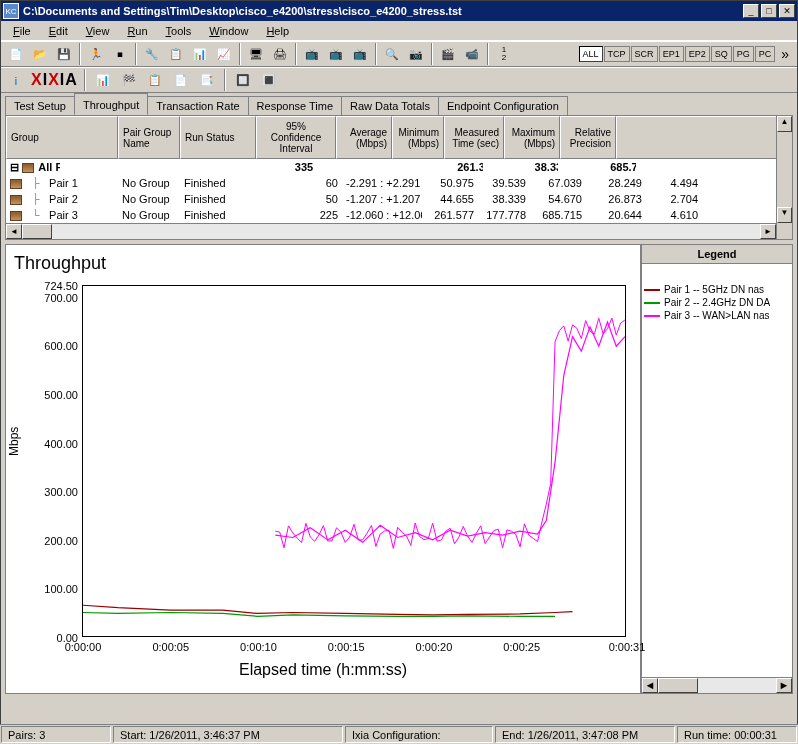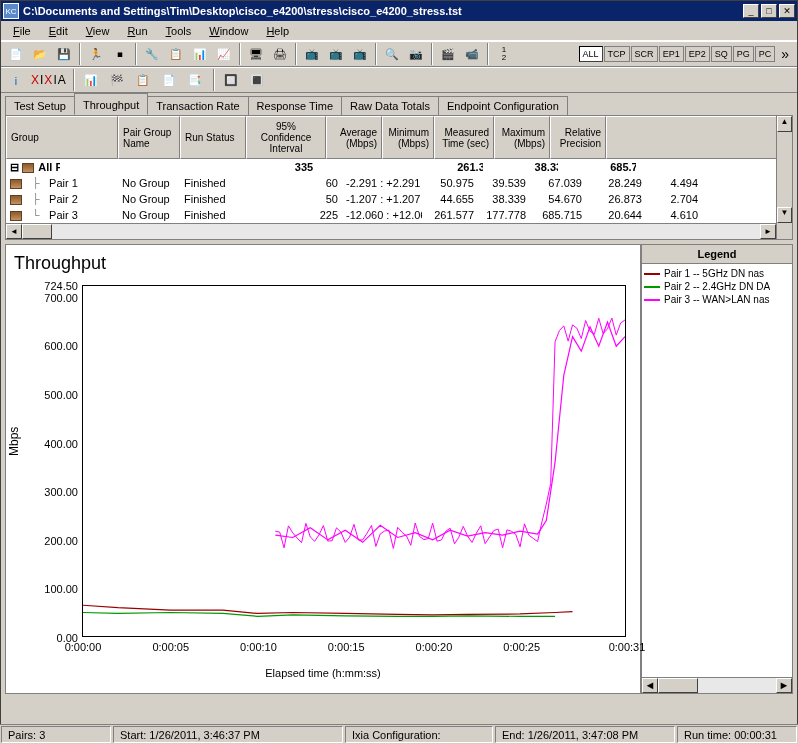--- a/index.html
+++ b/index.html
@@ -29,21 +29,21 @@
   .menubar span { padding:2px 8px; cursor:default;}
   .menubar span:first-letter{ text-decoration:underline;}
   .toolbar1, .toolbar2 { height:26px; background:#d4d0c8; display:flex; align-items:center; padding:0 4px; gap:2px; border-top:1px solid #fff; border-bottom:1px solid #808080;}
   .tbtn { width:22px; height:22px; border:1px solid #d4d0c8; display:flex; align-items:center; justify-content:center; font-size:11px; cursor:default;}
   .sep { width:2px; height:22px; border-left:1px solid #808080; border-right:1px solid #fff; margin:0 2px;}
   .filter-btns { display:flex; gap:1px; font-size:9px; margin-left:auto;}
   .filter-btns div{ padding:2px 3px; border:1px solid #808080; background:#d4d0c8; cursor:default;}
   .filter-btns div.sel{ background:#fff; border:1px inset #404040;}
   .chevron { padding:0 4px; font-size:14px; cursor:default;}
   .brandbar { height:26px; background:#d4d0c8; display:flex; align-items:center; padding:0 4px; gap:4px; border-top:1px solid #fff; border-bottom:1px solid #808080;}
-  .ixia { font-weight:normal; font-size:12px; letter-spacing:1px;}
+  .ixia { font-weight:bold; font-size:16px; letter-spacing:1px;}
   .ixia .x{ color:#cc0000;}
   .tabs { height:22px; background:#d4d0c8; display:flex; align-items:flex-end; padding:0 4px;}
   .tab { padding:3px 8px; border:1px solid #808080; border-bottom:none; background:#d4d0c8; margin-right:-1px; cursor:default; position:relative;}
   .tab.active { background:#d4d0c8; border-bottom:1px solid #d4d0c8; z-index:2; padding-top:5px; margin-top:-2px;}
   
   .table-wrap { background:#fff; border:1px solid #808080; margin:0 4px; position:relative;}
   .thead { display:flex; background:#d4d0c8; }
   .thead .th { border:1px solid; border-color:#fff #808080 #808080 #fff; padding:4px 4px; font-size:10px; display:flex; align-items:center; text-align:left;}
   .thead .th.r { justify-content:flex-end; text-align:right;}
   .thead .th.c { justify-content:center; text-align:center;}
@@ -61,26 +61,26 @@
   .hscroll .thumb{ width:30px; background:#d4d0c8; border:1px solid; border-color:#fff #404040 #404040 #fff;}
   .hscroll .track{ flex:1; background:#e8e8e8;}
   
   .chart-area { display:flex; margin:4px; gap:0; height:450px;}
   .chart-panel { flex:1; background:#fff; border:1px solid #808080; position:relative; padding:8px;}
   .chart-title { font-size:18px; font-family:Arial; }
   .plot { position:absolute; left:76px; top:40px; right:14px; bottom:56px; border:1px solid #000;}
   .ytick { position:absolute; left:0; width:72px; text-align:right; font-size:11px; transform:translateY(-50%);}
   .xtick { position:absolute; bottom:40px; font-size:11px; transform:translateX(-50%);}
   .ylabel { position:absolute; left:8px; top:50%; transform:rotate(-90deg) translateX(20px); transform-origin:left center; font-size:12px;}
-  .xlabel { position:absolute; bottom:14px; left:50%; transform:translateX(-50%); font-size:11px;}
+  .xlabel { position:absolute; bottom:14px; left:50%; transform:translateX(-50%); font-size:16px;}
   svg.lines{ position:absolute; inset:0; }
   
   .legend-panel { width:152px; background:#fff; border:1px solid #808080; display:flex; flex-direction:column;}
   .legend-title { text-align:center; font-weight:bold; padding:3px; border-bottom:1px solid #808080; background:#d4d0c8;}
-  .legend-body { flex:1; padding:4px 2px; overflow:hidden; font-size:10px;}
+  .legend-body { flex:1; padding:20px 2px; overflow:hidden; font-size:10px;}
   .legend-item { display:flex; align-items:center; gap:4px; white-space:nowrap; margin-bottom:2px;}
   .legend-item .sw{ width:16px; height:0; border-top:2px solid;}
   .legend-hscroll{ height:16px; background:#d4d0c8; border-top:1px solid #808080; display:flex;}
   
   .statusbar { position:absolute; bottom:0; left:0; right:0; height:20px; background:#d4d0c8; display:flex; border-top:1px solid #808080;}
   .statusbar .cell{ border:1px solid; border-color:#808080 #fff #fff #808080; padding:2px 6px; margin:1px; font-size:11px;}
 </style>
 </head>
 <body>
 
@@ -166,21 +166,21 @@
   <div class="tab">Transaction Rate</div>
   <div class="tab">Response Time</div>
   <div class="tab">Raw Data Totals</div>
   <div class="tab">Endpoint Configuration</div>
 </div>
 
 <div class="table-wrap">
   <div class="thead" id="thead">
       <div class="th " style="width: 112px;">Group</div>
       <div class="th " style="width: 62px;">Pair Group Name</div>
-      <div class="th " style="width: 66px;">Run Status</div>
+      <div class="th " style="width: 76px;">Run Status</div>
       <div class="th c" style="width: 80px;">95% Confidence Interval</div>
       <div class="th r" style="width: 56px;">Average (Mbps)</div>
       <div class="th r" style="width: 52px;">Minimum (Mbps)</div>
       <div class="th r" style="width: 60px;">Measured Time (sec)</div>
       <div class="th r" style="width: 56px;">Maximum (Mbps)</div>
       <div class="th r" style="width: 56px;">Relative Precision</div>
       <div class="th" style="flex: 1 1 0%;"></div>
     </div>
   <div class="tbody" id="tbody">
       <div class="trow bold">

